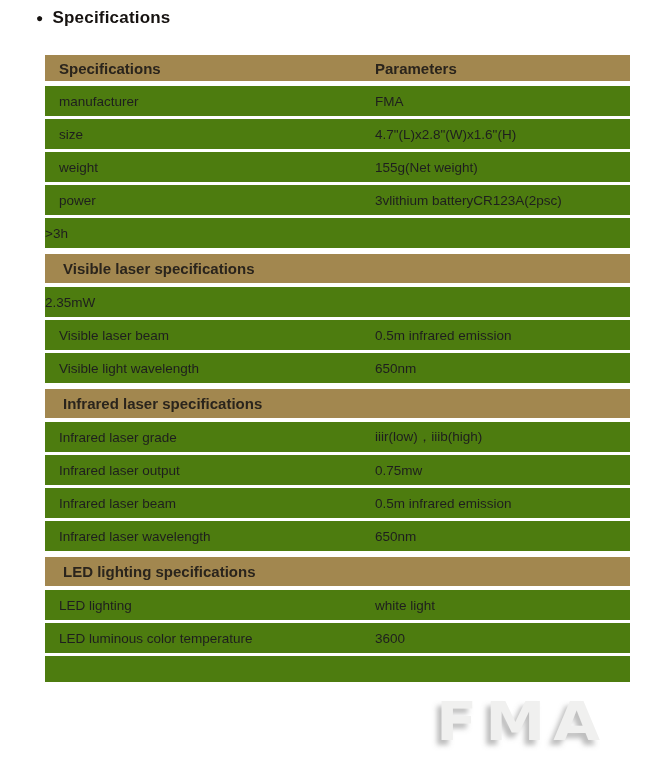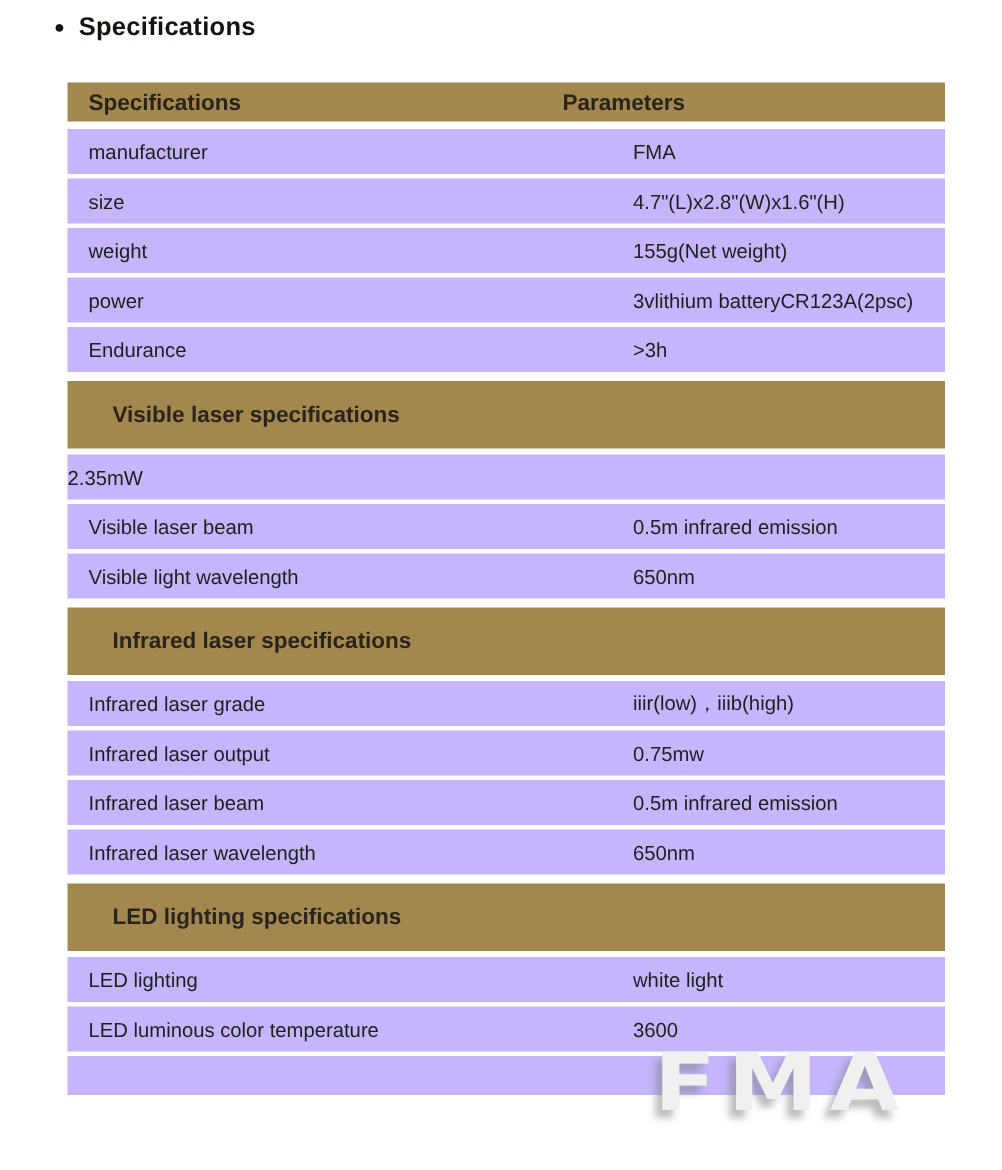--- a/index.html
+++ b/index.html
@@ -21,32 +21,31 @@
   .spec-table { position: absolute; left: 45px; top: 55px; width: 585px; }
   .thead {
     display: grid; grid-template-columns: 330px 1fr;
     background: #A2874F; height: 26px; align-items: center;
     font-weight: bold; font-size: 15px; color: #2A241C;
     margin-bottom: 5px;
   }
   .thead .label { padding-left: 14px; }
   .row {
     display: grid; grid-template-columns: 330px 1fr;
-    background: #c4b5fd; height: 30px; align-items: center;
+    background: #4d7c0f; height: 30px; align-items: center;
     font-size: 13.5px; color: #1E1E1E;
     margin-bottom: 3px;
-    gap: 47px;
   }
   .row .label { padding-left: 14px; }
   .row.spacer { height: 26px; margin-bottom: 0; }
   .section-title {
-    height: 45px; background: #A2874F;
+    height: 29px; background: #A2874F;
     display: flex; align-items: center;
     font-weight: bold; font-size: 15px; color: #2A241C;
-    padding-left: 30px;
+    padding-left: 18px;
     margin: 6px 0 4px 0;
   }
   .watermark {
     position: absolute; left: 436px; top: 696px;
     font-family: "DejaVu Sans", sans-serif;
     font-weight: bold; font-size: 54px; line-height: 1;
     letter-spacing: 7px; color: #f0f0ef;
     text-shadow: -4px 5px 5px rgba(125,125,125,0.5);
     transform: scaleX(1.12) scaleY(0.98);
     transform-origin: left top;
@@ -78,21 +77,20 @@
   </div>
   <div class="row">
     <div class="label">weight</div>
     <div class="value">155g(Net weight)</div>
   </div>
   <div class="row">
     <div class="label">power</div>
     <div class="value">3vlithium batteryCR123A(2psc)</div>
   </div>
   <div class="row">
-    <div class="label">Endurance</div>
     <div class="value">&gt;3h</div>
   </div>
 
   <div class="section-title">Visible laser specifications</div>
 
   <div class="row">
     <div class="value">2.35mW</div>
   </div>
   <div class="row">
     <div class="label">Visible laser beam</div>

